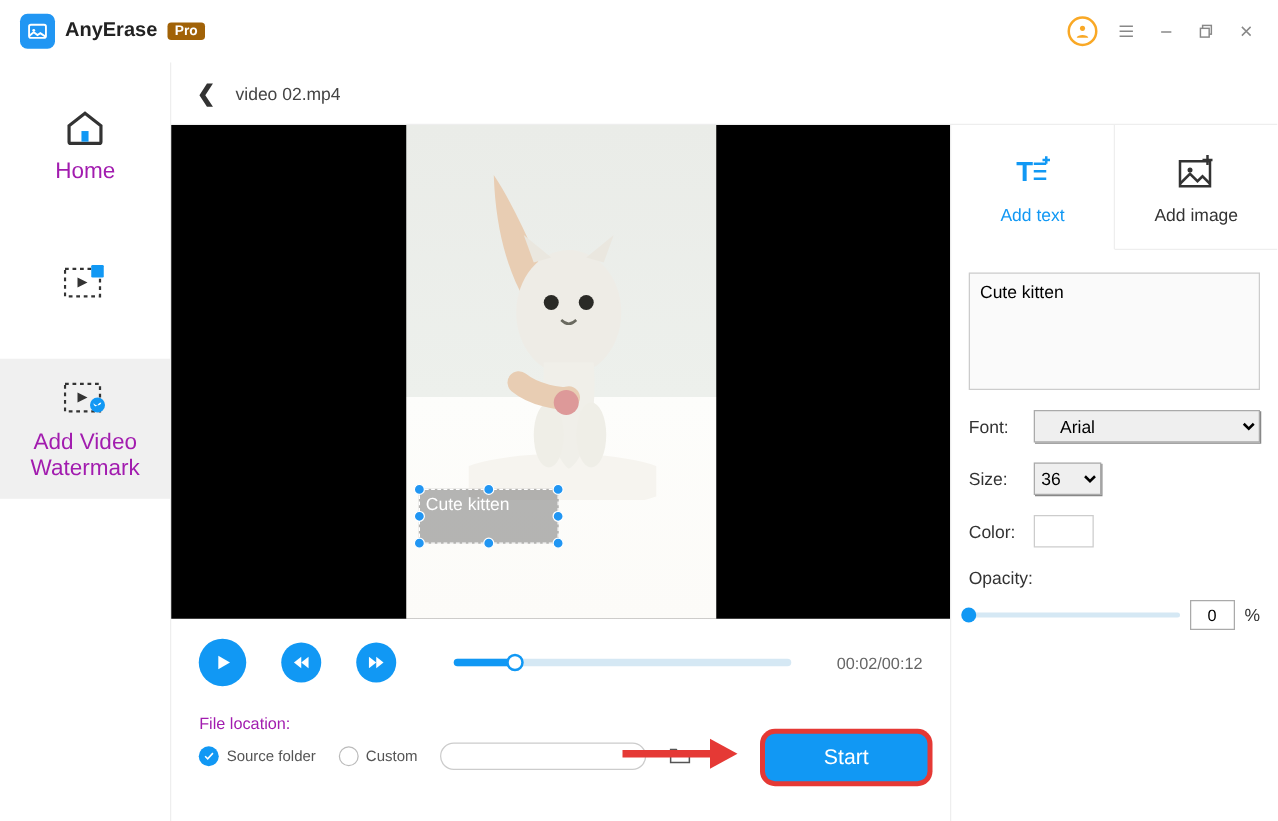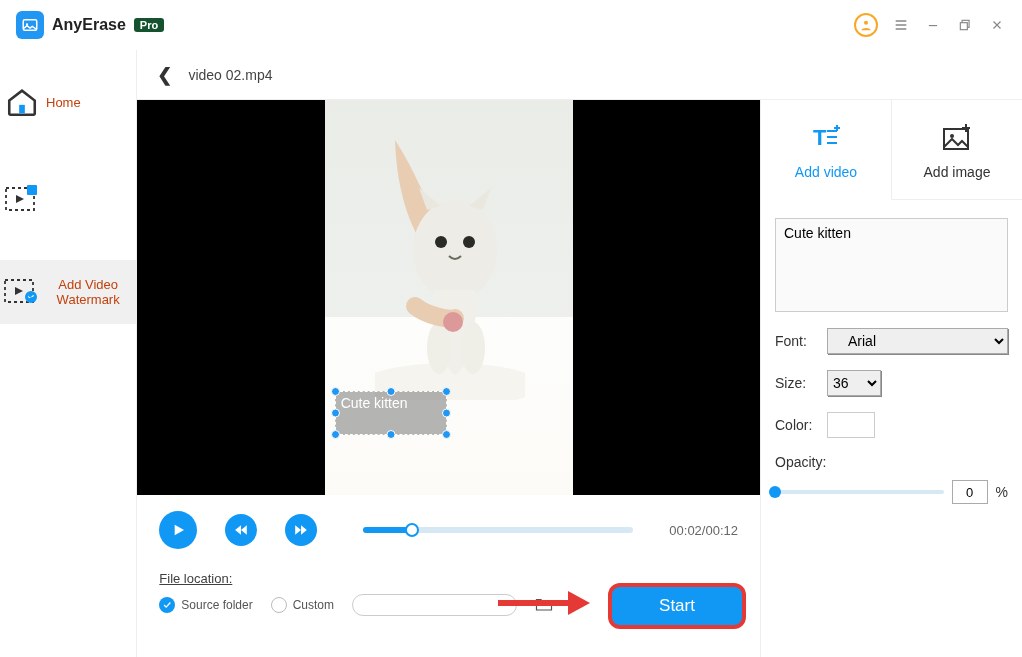--- a/index.html
+++ b/index.html
@@ -25,41 +25,41 @@
     width: 28px;
     height: 28px;
     background: #2196f3;
     border-radius: 6px;
     display: flex;
     align-items: center;
     justify-content: center;
   }
   .app-name { font-weight: 600; font-size: 16px; color: #222; }
   .pro-badge {
-    background: #14532d;
+    background: #a16207;
     color: #fff;
     font-size: 11px;
     padding: 1px 6px;
     border-radius: 3px;
     font-weight: 600;
   }
   .title-right { display: flex; align-items: center; gap: 14px; }
   .win-icon { width: 18px; height: 18px; display: flex; align-items: center; justify-content: center; cursor: pointer; color: #888; }
   .user-circle { width: 24px; height: 24px; border: 2px solid #f9a825; border-radius: 50%; display:flex; align-items:center; justify-content:center; }
   .main { display: flex; height: calc(100% - 50px); }
   .sidebar { width: 156px; background: #fff; padding-top: 20px; }
   .sidebar-item {
     display: flex;
-    flex-direction: row;
+    flex-direction: column;
     align-items: center;
     padding: 14px 4px;
     cursor: pointer;
     text-align: center;
-    font-size: 13px;
-    color: #c2410c;
+    font-size: 18px;
+    color: #a21caf;
     gap: 6px;
   }
   .sidebar-item.active { background: #f0f0f0; }
   .sidebar-icon { width: 36px; height: 36px; display: flex; align-items: center; justify-content: center; }
   .content { flex: 1; display: flex; flex-direction: column; border-left: 1px solid #eee;}
   .top-bar { height: 50px; display: flex; align-items: center; padding: 0 20px; gap: 16px; border-bottom: 1px solid #eee;}
   .back-arrow { font-size: 18px; cursor: pointer; color: #333; font-weight: bold;}
   .filename { font-size: 14px; color: #444; }
   .work-row { flex: 1; display: flex; }
   .preview-col { flex: 1; display: flex; flex-direction: column; }
@@ -102,21 +102,21 @@
   .handle.mt { top: -5px; left: 50%; transform: translateX(-50%);} .handle.mb { bottom: -5px; left: 50%; transform: translateX(-50%);}
   .handle.ml { left: -5px; top: 50%; transform: translateY(-50%);} .handle.mr { right: -5px; top: 50%; transform: translateY(-50%);}
   .controls-bar { height: 70px; display: flex; align-items: center; padding: 0 22px; gap: 28px; }
   .round-btn { width: 38px; height: 38px; background: #1198f4; border-radius: 50%; display: flex; align-items: center; justify-content: center; cursor: pointer; }
   .round-btn.sm { width: 32px; height: 32px; }
   .progress { flex: 0 0 270px; height: 6px; background: #d5e8f4; border-radius: 3px; position: relative;}
   .progress-fill { position: absolute; left:0; top:0; height: 100%; width: 18%; background: #1198f4; border-radius: 3px;}
   .progress-knob { position:absolute; left:18%; top:50%; width:14px; height:14px; border-radius:50%; background:#fff; border:2px solid #1198f4; transform:translate(-50%,-50%);}
   .time-label { color: #666; font-size: 13px; margin-left: 8px;}
   .bottom-bar { height: 78px; padding: 6px 22px; position: relative; }
-  .file-loc-label { font-size: 13px; color: #404040; margin-bottom: 8px; text-decoration: underline;}
+  .file-loc-label { font-size: 13px; color: #a21caf; margin-bottom: 8px;}
   .file-opts { display: flex; align-items: center; gap: 18px; }
   .radio-group { display: flex; align-items: center; gap: 6px; font-size: 12px; color: #555;}
   .radio-check { width: 16px; height: 16px; border-radius: 50%; background: #1198f4; display:flex; align-items:center; justify-content:center;}
   .radio-empty { width: 16px; height: 16px; border-radius:50%; border: 1.5px solid #bbb;}
   .path-input { width: 165px; height: 22px; border: 1px solid #ccc; border-radius: 11px; font-size:12px; padding: 0 8px;}
   .folder-icon { width: 18px; height: 16px;}
   .right-panel { width: 262px; display: flex; flex-direction: column; border-left: 1px solid #eee; }
   .panel-tabs { display: flex; height: 100px; }
   .panel-tab { flex:1; display:flex; flex-direction:column; align-items:center; justify-content:center; gap:8px; cursor:pointer; font-size:14px; border-right:1px solid #eee; border-bottom:1px solid #eee;}
   .panel-tab:last-child { border-right:none;}
@@ -344,21 +344,21 @@
       <div class="right-panel">
         <div class="panel-tabs">
           <div class="panel-tab active">
             <span class="tab-icon">
               <svg width="34" height="34" viewBox="0 0 34 34">
                   <text x="4" y="24" font-size="22" font-weight="bold" fill="#1198f4">T</text>
                   <path d="M18 10h10M18 16h10M18 22h10" stroke="#1198f4" stroke-width="2"></path>
                   <path d="M28 4v6M25 7h6" stroke="#1198f4" stroke-width="2"></path>
                 </svg>
             </span>
-            <span>Add video</span>
+            <span>Add text</span>
           </div>
           <div class="panel-tab">
             <span class="tab-icon">
               <svg width="34" height="34" viewBox="0 0 34 34">
                   <rect x="4" y="8" width="24" height="20" stroke="#333" stroke-width="2" fill="none"></rect>
                   <circle cx="12" cy="15" r="2" fill="#333"></circle>
                   <path d="M4 26l8-8 6 6 4-4 6 6" stroke="#333" stroke-width="2" fill="none"></path>
                   <path d="M26 3v8M22 7h8" stroke="#333" stroke-width="2"></path>
                 </svg>
             </span>

